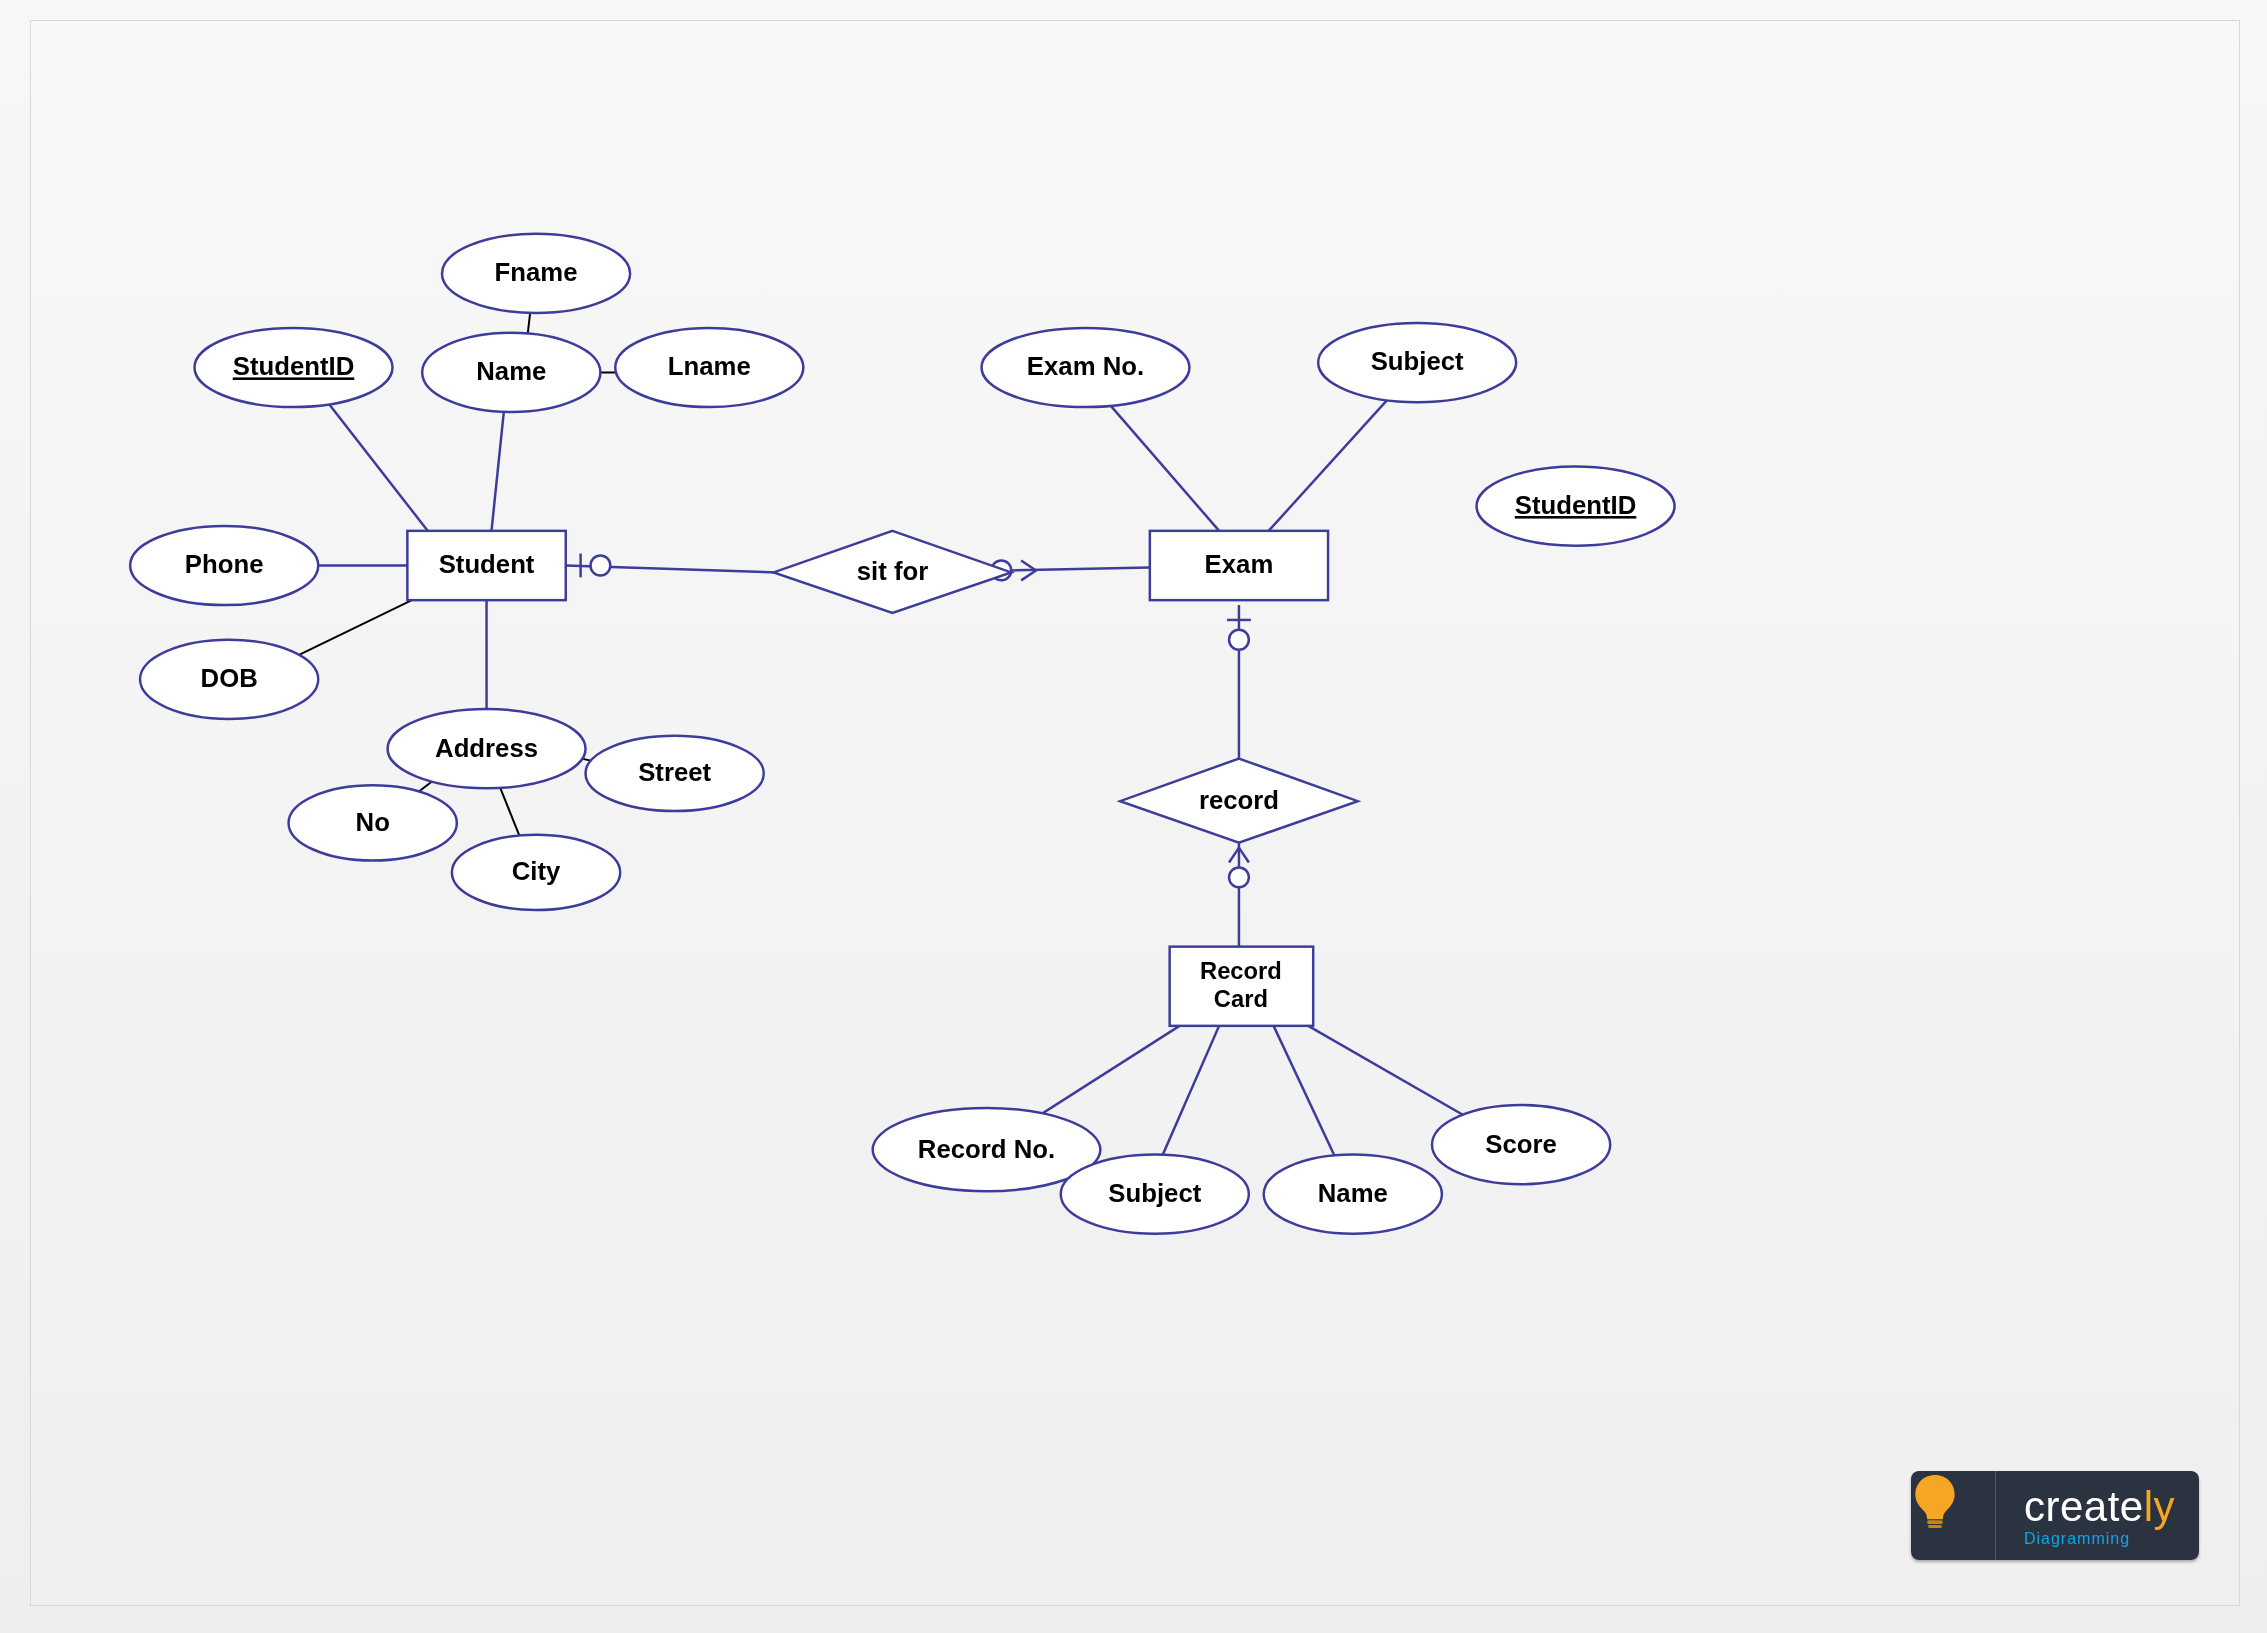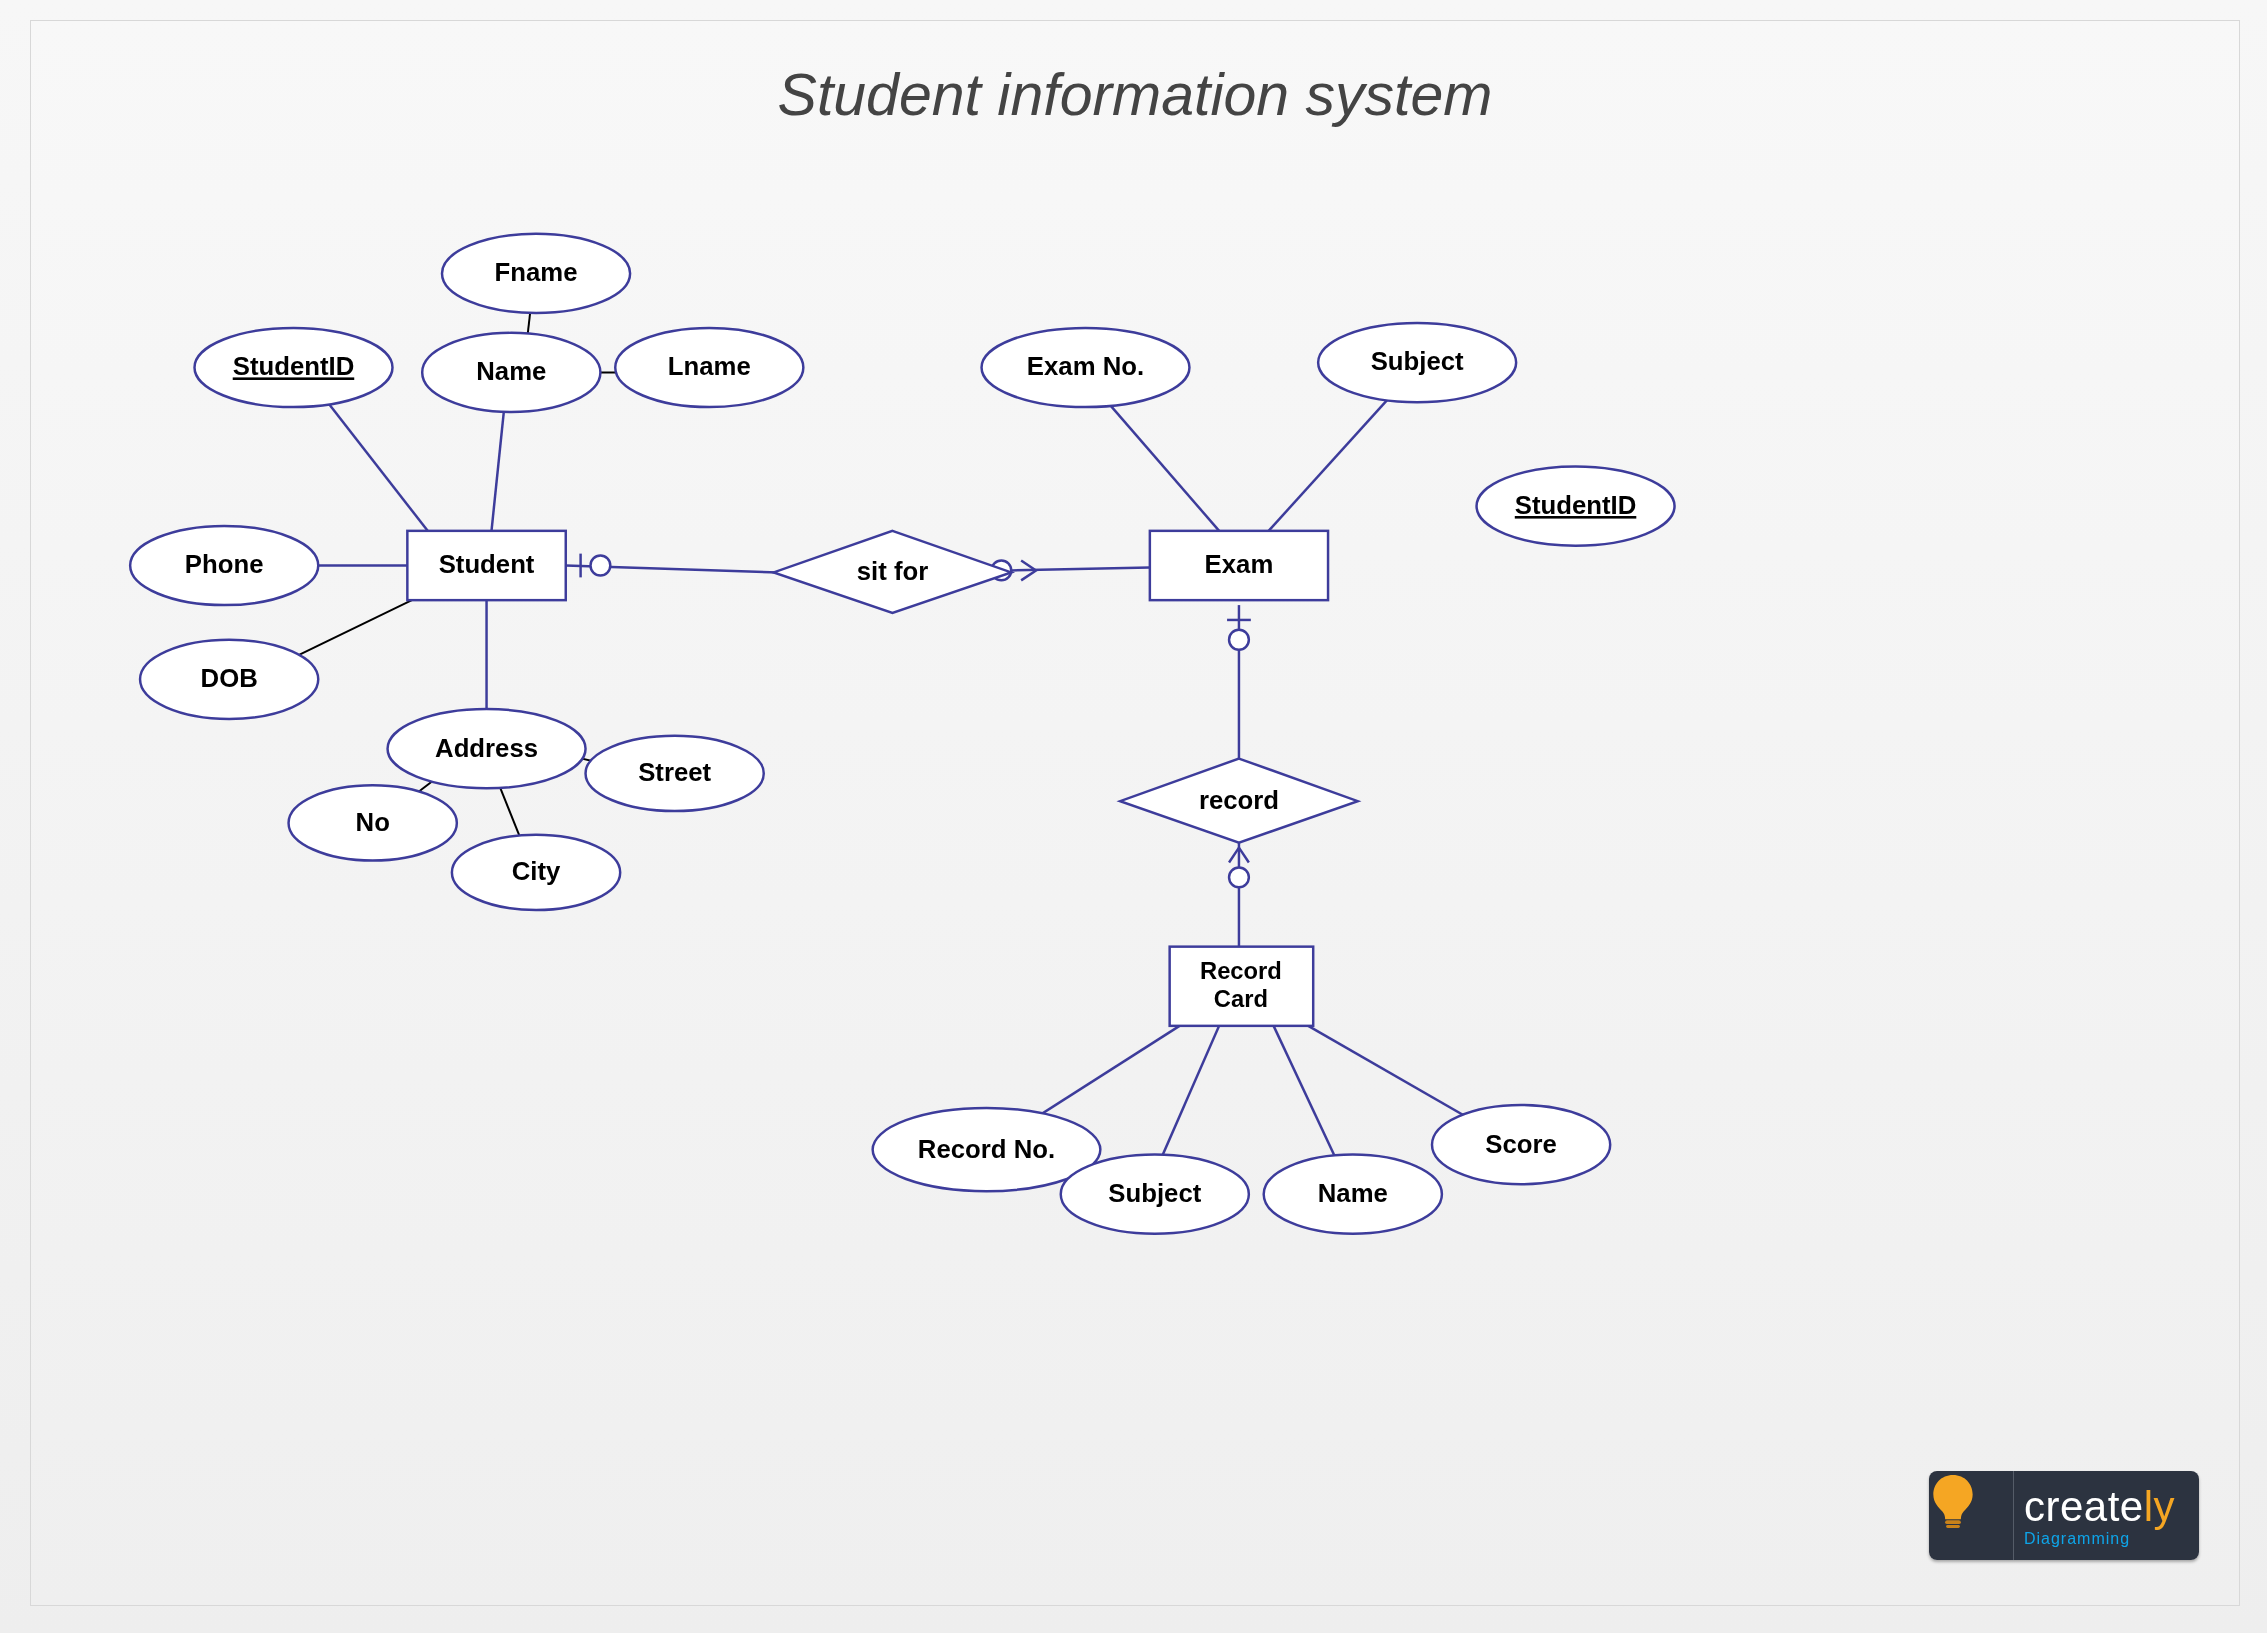--- a/index.html
+++ b/index.html
@@ -98,21 +98,21 @@
   .logo-bulb {
     width: 84px;
     background: #2c3340;
     display: flex;
     align-items: center;
     justify-content: center;
   }
   .logo-text {
     background: #2c3340;
     color: #fff;
-    padding: 10px 24px 8px 10px;
+    padding: 10px 24px 8px 28px;
     display: flex;
     flex-direction: column;
     justify-content: center;
     border-left: 1px solid #555c68;
   }
   .logo-main {
     font-size: 42px;
     line-height: 1;
     letter-spacing: 0.5px;
     font-weight: 400;
@@ -123,21 +123,20 @@
     letter-spacing: 1px;
     color: #0ea5e9;
     margin-top: 2px;
   }
 </style>
 </head>
 <body>
 
 <div class="page">
   <div class="canvas">
-    <div class="title">Student information system</div>
 
     <svg width="2208" height="1584" viewBox="0 0 2230 1600">
 
       <line class="edge" x1="280" y1="360" x2="420" y2="540"></line>
       <line class="edge" x1="250" y1="550" x2="380" y2="550"></line>
       <line class="edge-thin" x1="230" y1="660" x2="395" y2="580"></line>
       <line class="edge" x1="480" y1="370" x2="465" y2="515"></line>
       <line class="edge-thin" x1="508" y1="260" x2="500" y2="330"></line>
       <line class="edge-thin" x1="655" y1="355" x2="560" y2="355"></line>
       <line class="edge" x1="460" y1="585" x2="460" y2="715"></line>

